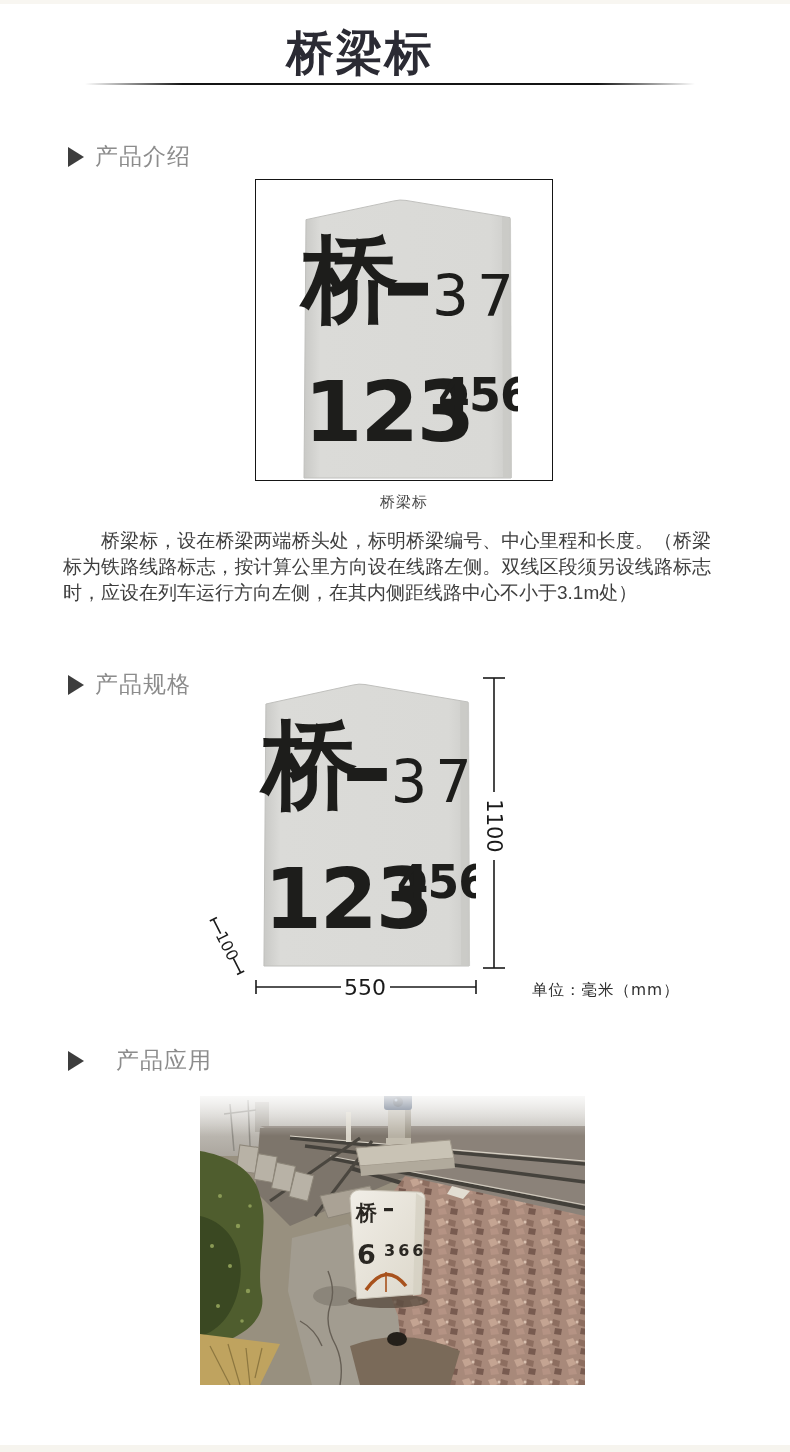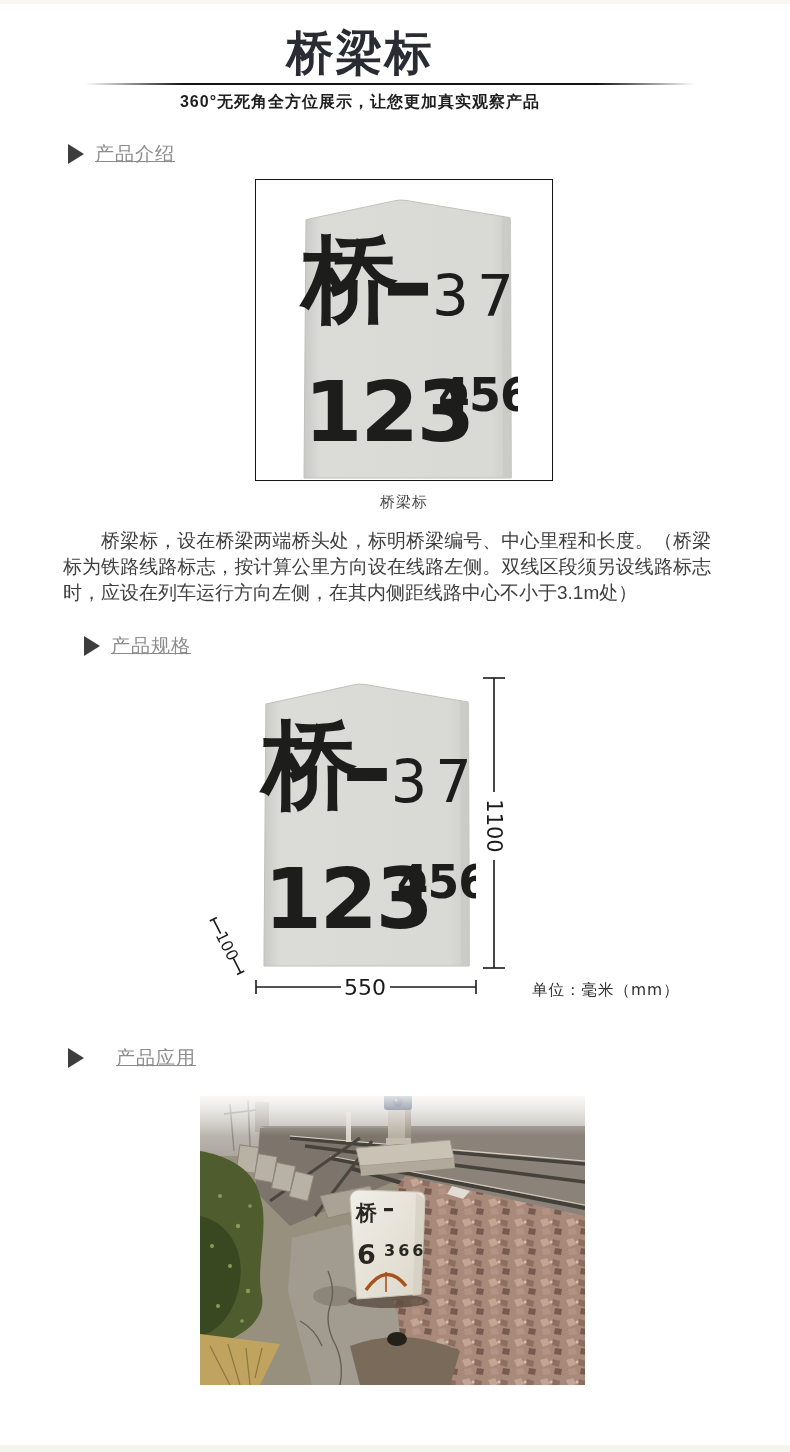--- a/index.html
+++ b/index.html
@@ -12,22 +12,22 @@
               font-size:47px;font-weight:900;letter-spacing:2px;color:#2b2b34;
               font-family:"DejaVu Sans","Liberation Sans",sans-serif;}
   .title-divider{position:absolute;top:83px;left:85px;width:610px;height:2px;
               background:linear-gradient(to right,rgba(17,17,17,0) 0%,#141414 16%,#141414 84%,rgba(17,17,17,0) 100%);}
   .subtitle{position:absolute;top:92px;left:0;width:720px;text-align:center;
               font-size:16px;font-weight:bold;color:#1e1e1e;letter-spacing:1px;}
 
   .section-header{position:absolute;left:68px;display:flex;align-items:center;gap:11px;}
   .section-header .tri{width:0;height:0;border-left:16px solid #3d3d3d;
               border-top:10px solid transparent;border-bottom:10px solid transparent;}
-  .section-label{font-size:19px;color:#8c8c8c;letter-spacing:1px;text-decoration:underline;}
-  #sec-intro{top:141px;} #sec-specs{top:633px;margin-left:16px;} #sec-app{top:1045px;gap:32px;}
+  .section-label{font-size:23px;color:#8c8c8c;letter-spacing:1px;}
+  #sec-intro{top:141px;} #sec-specs{top:669px;} #sec-app{top:1045px;gap:32px;}
 
   .intro-frame{position:absolute;left:255px;top:179px;width:296px;height:300px;
               border:1px solid #151515;background:#fff;}
   .intro-frame svg{position:absolute;left:40px;top:14px;}
 
   .caption{position:absolute;text-align:center;font-size:15px;color:#4a4a4a;letter-spacing:1px;}
   #caption-intro{left:255px;top:493px;width:298px;}
   #caption-app{left:200px;top:1401px;width:385px;}
 
   .description{position:absolute;left:63px;top:528px;width:648px;font-size:19px;
@@ -41,21 +41,20 @@
   svg text{font-family:"DejaVu Sans","Liberation Sans",sans-serif;}
 </style>
 </head>
 <body>
 
 <div class="page">
   <div class="strip-top"></div>
 
   <div class="main-title">桥梁标</div>
   <div class="title-divider"></div>
-  <div class="subtitle">360°无死角全方位展示，让您更加真实观察产品</div>
 
   <div class="section-header" id="sec-intro">
     <span class="tri"></span>
     <span class="section-label">产品介绍</span>
   </div>
 
   <div class="intro-frame">
     <svg width="222" height="286" viewBox="0 0 222 290" preserveAspectRatio="none">
       <defs>
         <linearGradient id="stoneFill" x1="0" y1="0" x2="1" y2="0">

